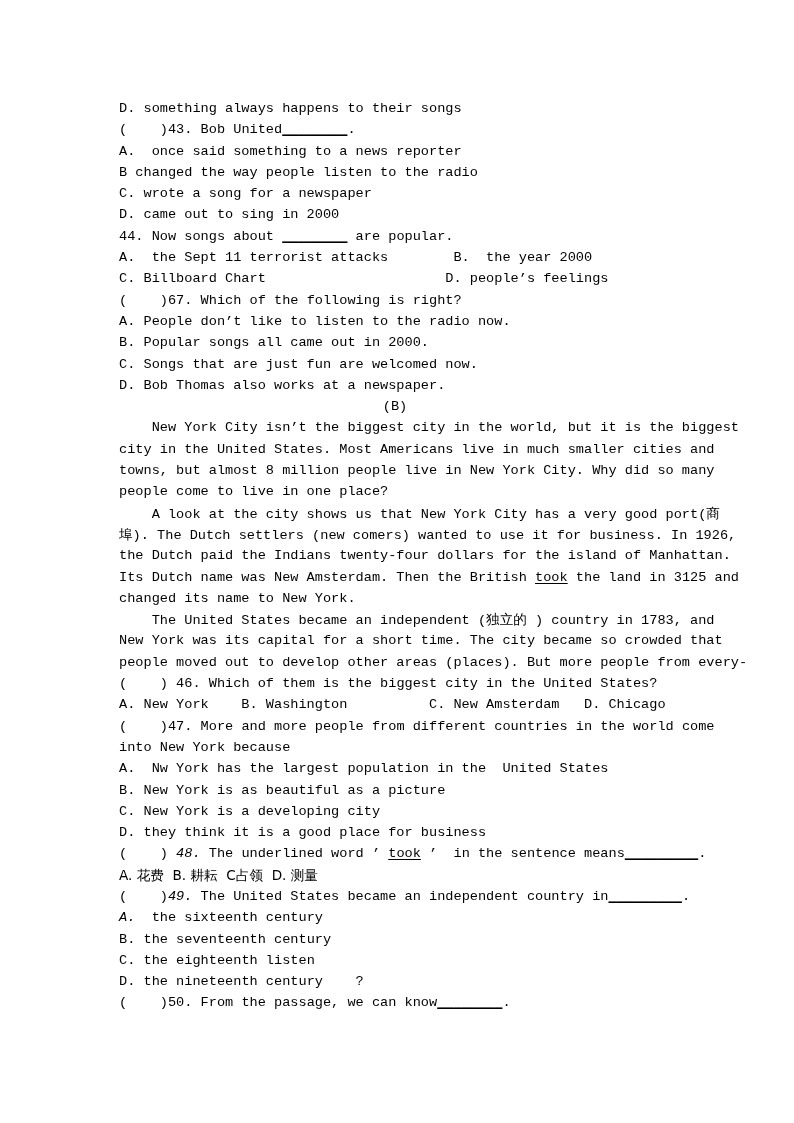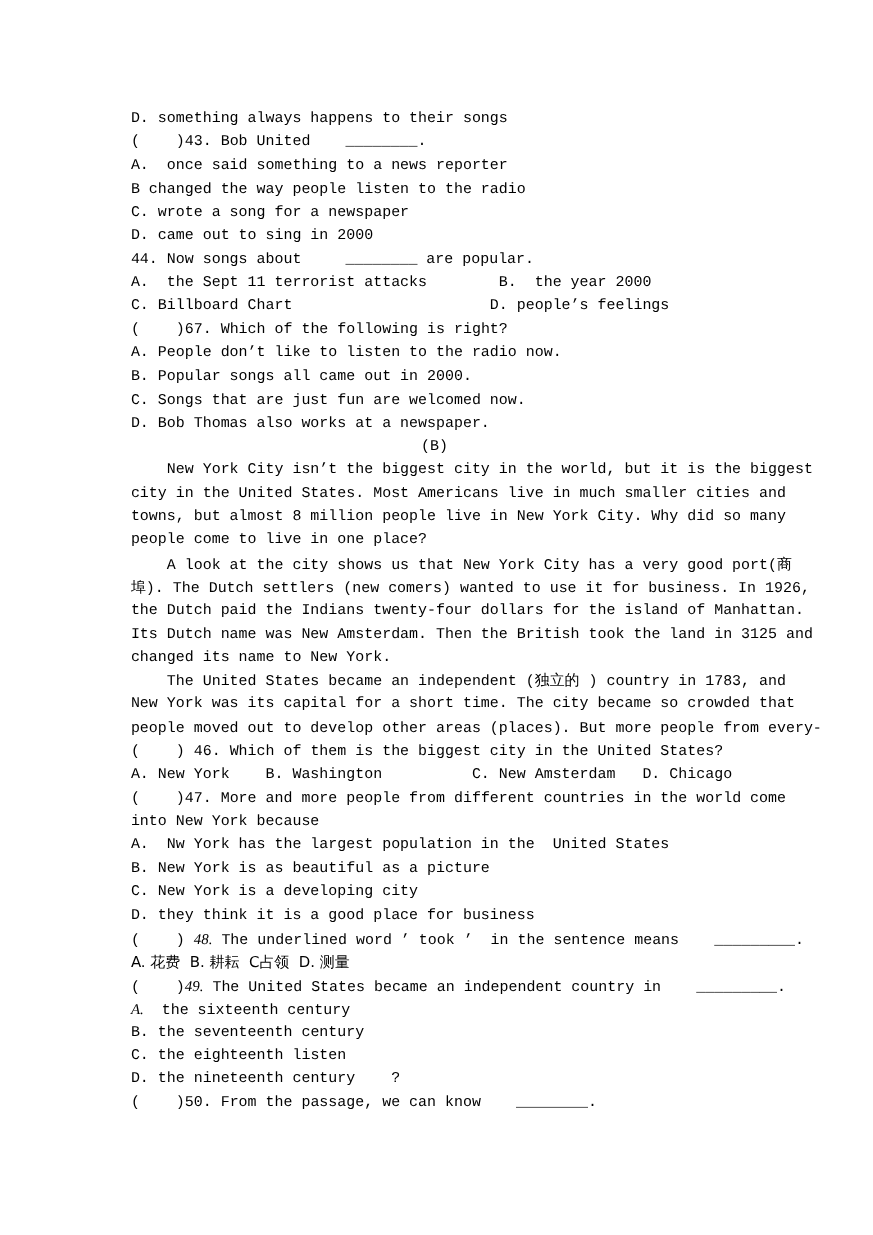--- a/index.html
+++ b/index.html
@@ -26,30 +26,30 @@
     line-height: 21.3px;
     height: 21.3px;
     white-space: pre;
     letter-spacing: 0px;
     font-family: "Liberation Mono", "DejaVu Sans Mono", monospace;
   }
   .center {
     text-align: center;
   }
   .blank {
+    text-decoration: underline;
     text-underline-offset: 2px;
-    margin-left: 32px;
   }
   .u {
+    text-decoration: underline;
     text-underline-offset: 2px;
     text-align: center;
   }
   .it {
     font-style: italic;
-    font-family: Liberation Serif, serif;
   }
   .cjk {
     font-family: "DejaVu Sans", sans-serif;
     font-size: 13.6px;
   }
 </style>
 </head>
 <body>
 
 <div id="page">

